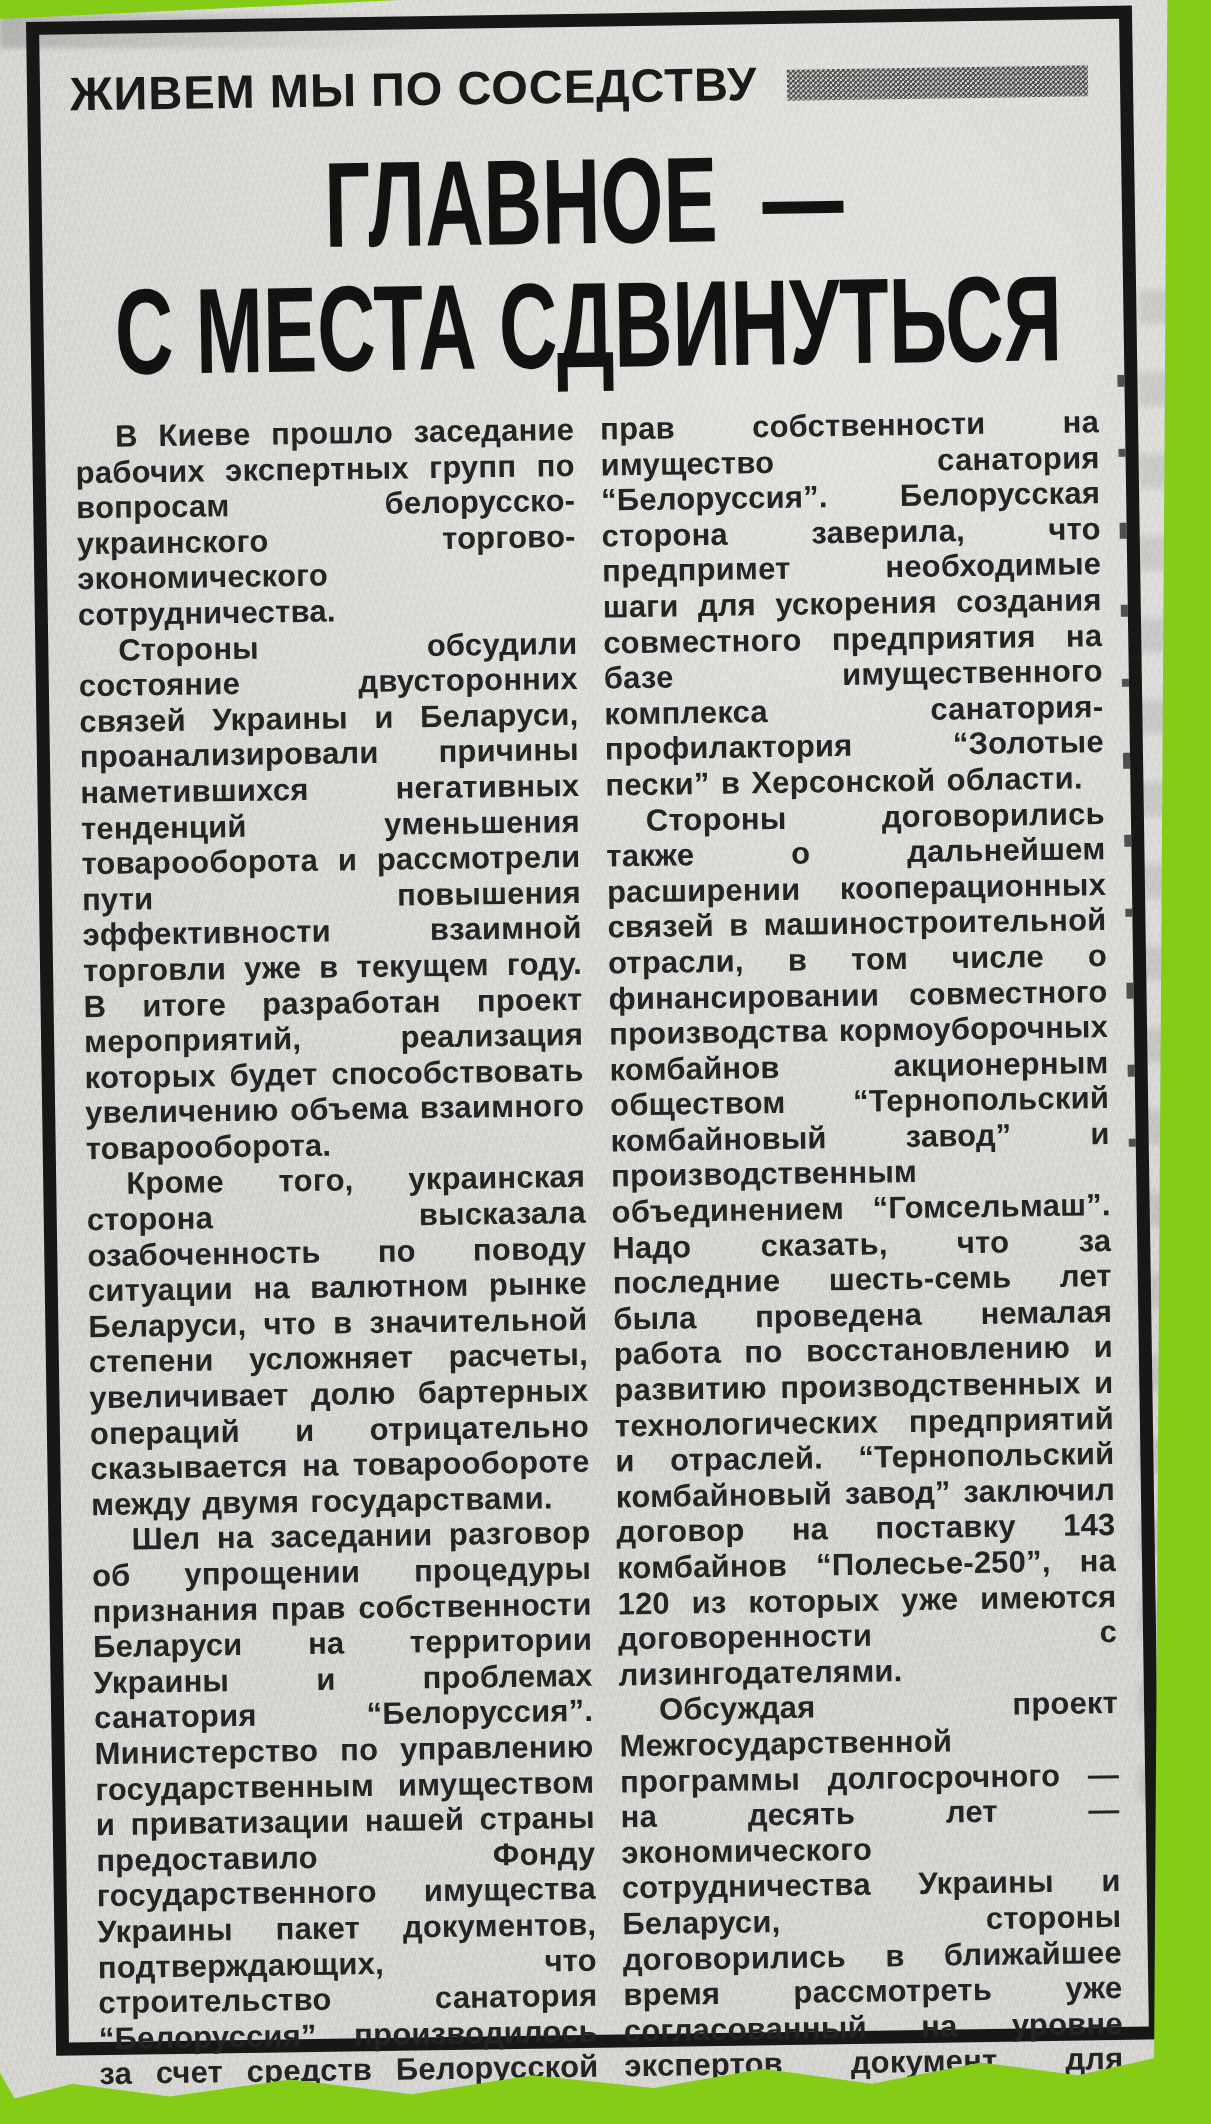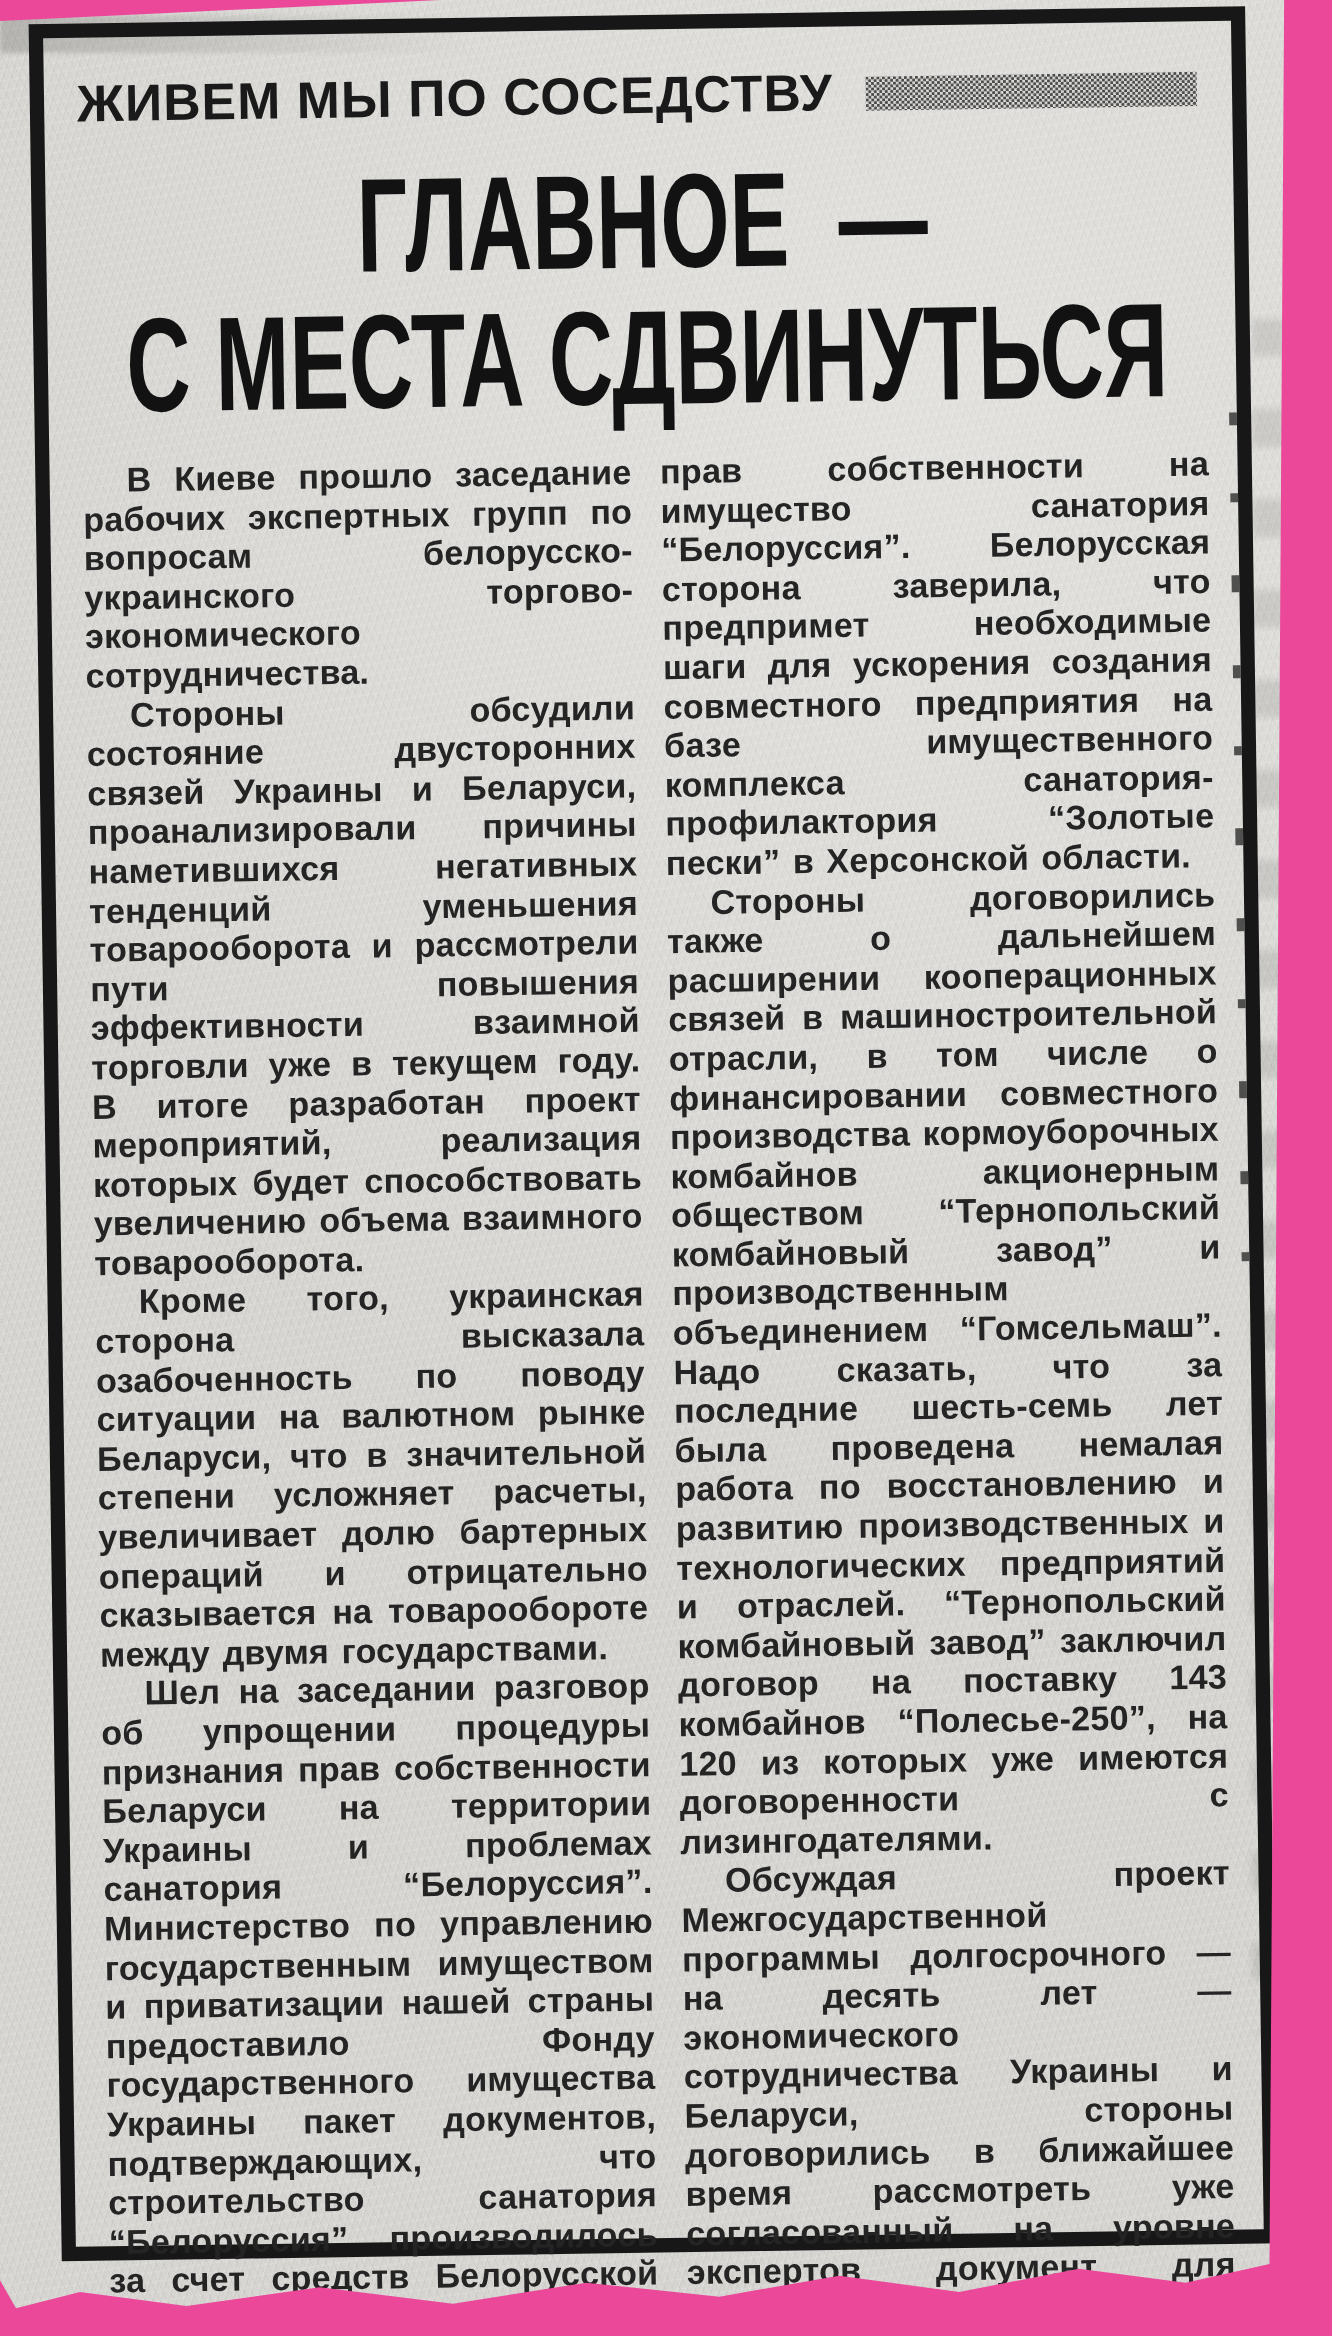--- a/index.html
+++ b/index.html
@@ -2,21 +2,21 @@
 <html><head>
 <meta charset="utf-8">
 <style>
   html, body { margin: 0; padding: 0; }
   body {
     width: 1211px; height: 2124px;
     background: #fefefe;
     font-family: "Liberation Sans", "DejaVu Sans", sans-serif;
     overflow: hidden;
   }
-  .scene { position: relative; width: 1211px; height: 2124px; background: #ec4899; }
+  .scene { position: relative; width: 1211px; height: 2124px; background: #84cc16; }
 
   
   .paper {
     position: absolute; inset: 0;
     background:
       radial-gradient(130% 80% at 68% 18%, rgba(255,255,255,0.30), rgba(255,255,255,0) 60%),
       repeating-linear-gradient(107deg, rgba(255,255,255,0.10) 0 1px, rgba(0,0,0,0.025) 2px 3px, transparent 3px 7px),
       repeating-linear-gradient(63deg, rgba(0,0,0,0.030) 0 1px, transparent 1px 6px),
       repeating-linear-gradient(171deg, rgba(255,255,255,0.09) 0 2px, transparent 2px 9px),
       repeating-conic-gradient(rgba(0,0,0,0.018) 0 25%, transparent 0 50%),

